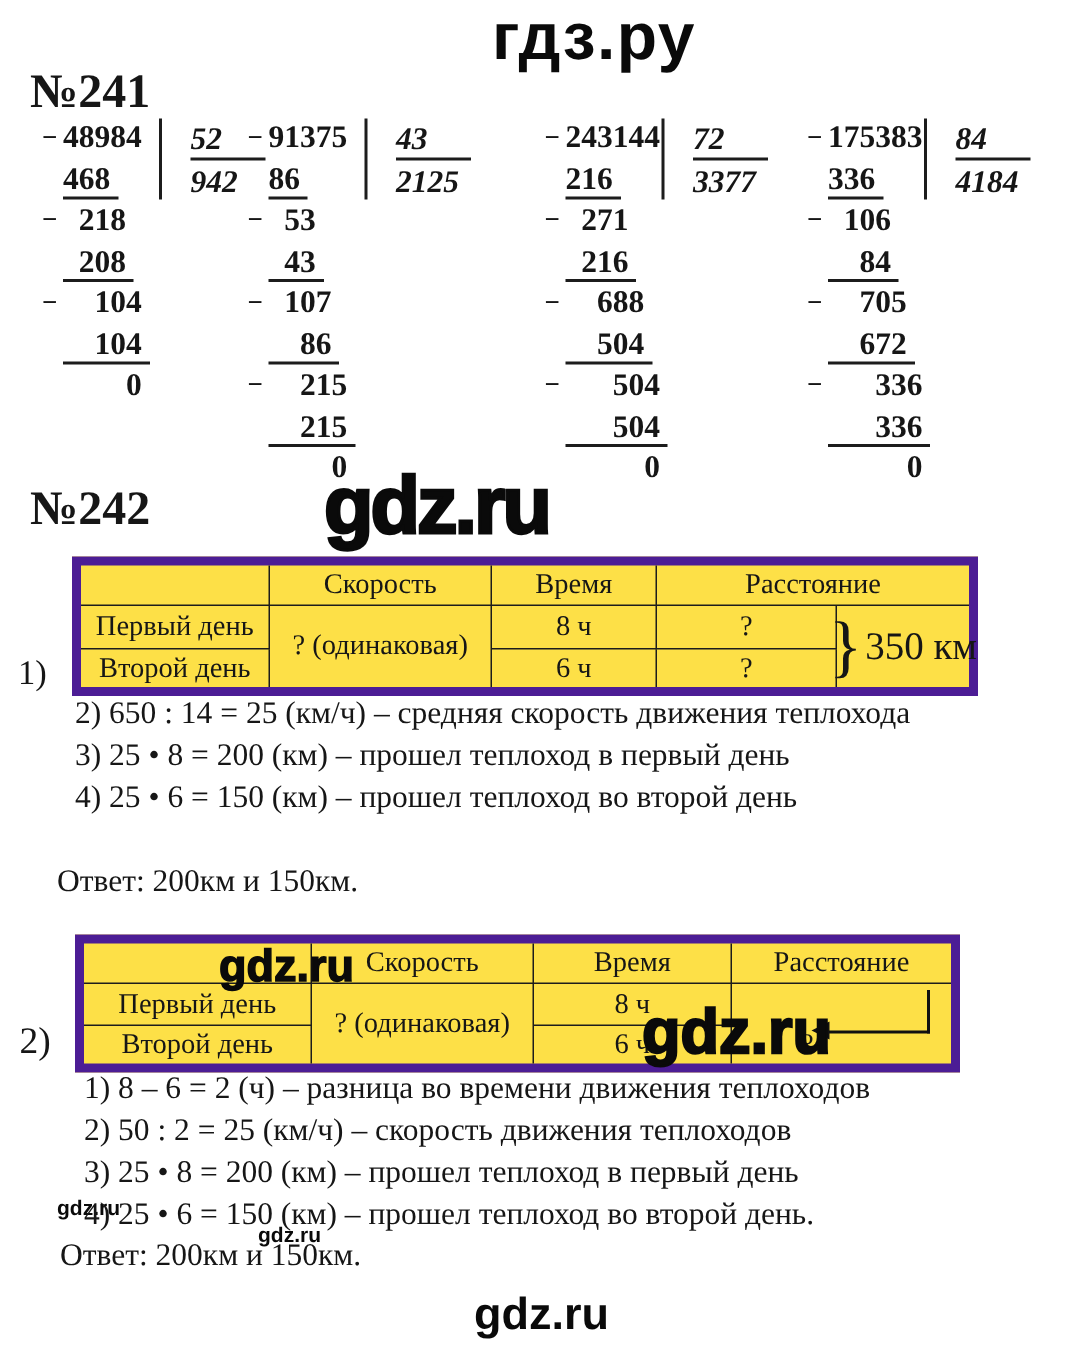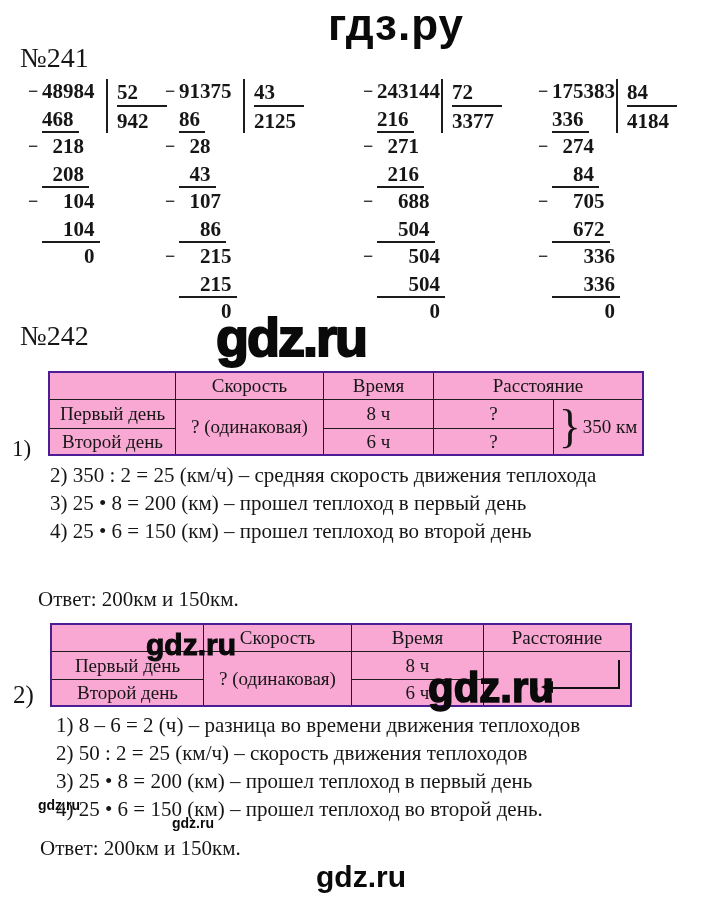--- a/index.html
+++ b/index.html
@@ -7,57 +7,57 @@
        font-family:"Liberation Serif",serif;color:#161616;}
   .abs{position:absolute;}
   .wm{font-family:"Liberation Sans",sans-serif;font-weight:700;color:#0a0a0a;white-space:nowrap;}
   .hdr-wm{top:0px;left:328px;font-size:44px;letter-spacing:1px;}
   .big-wm{top:306px;left:216px;font-size:54px;letter-spacing:-2px;-webkit-text-stroke:2px #0a0a0a;}
   .t2h-wm{top:628px;left:146px;font-size:30px;-webkit-text-stroke:1px #0a0a0a;z-index:5;}
   .t2r-wm{top:664px;left:428px;font-size:42px;-webkit-text-stroke:1.6px #0a0a0a;z-index:5;}
   .sm-wm1{top:797px;left:38px;font-size:14px;}
   .sm-wm2{top:815px;left:172px;font-size:14px;}
   .ftr-wm{top:860px;left:316px;font-size:30px;}
-  .task-no{font-weight:400;font-size:28px;}
+  .task-no{font-weight:700;font-size:32px;}
   .no241{top:42px;left:20px;}
   .no242{top:320px;left:20px;}
 
   
   .division{position:absolute;top:78px;font-size:21px;font-weight:700;line-height:27.5px;}
   .d1{left:28px;} .d2{left:165px;} .d3{left:363px;} .d4{left:538px;}
   .drow{display:flex;height:27.5px;}
   .minus{display:inline-block;width:14px;font-size:18px;}
   .num{white-space:pre;}
   .uline{border-bottom:2px solid #1c1c1c;padding-right:5px;}
-  .dright{position:absolute;left:78px;top:1px;height:54px;border-left:2px solid #1c1c1c;padding-left:9px;min-width:50px;}
+  .dright{position:absolute;left:78px;top:1px;height:54px;border-left:2px solid #1c1c1c;padding-left:19px;min-width:50px;font-style:italic;}
   .divisor{height:26px;line-height:26px;border-bottom:2px solid #1c1c1c;padding-right:8px;}
   .quotient{height:27px;line-height:29px;}
 
   
-  .grid{position:absolute;display:grid;border:2px solid #4c1d95;background:#f9a8d4;}
+  .grid{position:absolute;display:grid;border:6px solid #4c1d95;background:#fde047;}
   .t1{left:48px;top:371px;grid-template-columns:126px 148px 110px 120px 88px;grid-template-rows:27px 29px 25px;}
   .t2{left:50px;top:623px;grid-template-columns:152px 148px 132px 146px;grid-template-rows:27px 28px 25px;}
   .cell{display:flex;align-items:center;justify-content:center;font-size:19px;white-space:nowrap;box-sizing:border-box;}
   .bb{border-bottom:1.5px solid #1c1c1c;} .br{border-right:1.5px solid #1c1c1c;}
   .brace-cell{flex-direction:row;gap:2px;}
   .brace{font-size:46px;font-weight:400;line-height:46px;}
-  .brace-txt{font-size:19px;}
+  .brace-txt{font-size:26px;}
   .dist2{justify-content:flex-start;padding-left:46px;}
   .marker{font-size:23px;}
   .m1{top:436px;left:12px;} .m2{top:681px;left:13px;font-size:25px;}
 
   
   .arrow-l{top:660px;left:548px;width:70px;height:27px;border-right:2px solid #111;border-bottom:2.5px solid #111;z-index:4;}
   .arrow-head{top:681px;left:541px;width:0;height:0;border-top:6px solid transparent;border-bottom:6px solid transparent;border-right:12px solid #111;z-index:4;}
 
   
   .solution{position:absolute;font-size:21px;}
   .s1{top:461px;left:50px;} .s2{top:711px;left:56px;}
   .sline{height:28px;line-height:28px;white-space:nowrap;}
-  .answer{position:absolute;font-size:21px;white-space:nowrap;margin-top:12px;}
+  .answer{position:absolute;font-size:21px;white-space:nowrap;}
   .a1{top:575px;left:38px;} .a2{top:824px;left:40px;}
 </style>
 </head>
 <body>
 
 <div class="abs wm hdr-wm">гдз.ру</div>
 <div class="abs wm big-wm">gdz.ru</div>
 <div class="abs wm t2h-wm">gdz.ru</div>
 <div class="abs wm t2r-wm">gdz.ru</div>
 <div class="abs wm sm-wm1">gdz.ru</div>
@@ -107,21 +107,21 @@
       <div class="drow">
         <span class="minus">−</span>
         <span class="num" style="padding-left: 0ch;">91375</span>
       </div>
       <div class="drow">
         <span class="minus"></span>
         <span class="num uline" style="padding-left: 0ch;">86</span>
       </div>
       <div class="drow">
         <span class="minus">−</span>
-        <span class="num" style="padding-left: 1ch;">28</span>
+        <span class="num" style="padding-left: 1ch;">53</span>
       </div>
       <div class="drow">
         <span class="minus"></span>
         <span class="num uline" style="padding-left: 1ch;">43</span>
       </div>
       <div class="drow">
         <span class="minus">−</span>
         <span class="num" style="padding-left: 1ch;">107</span>
       </div>
       <div class="drow">
@@ -195,21 +195,21 @@
       <div class="drow">
         <span class="minus">−</span>
         <span class="num" style="padding-left: 0ch;">175383</span>
       </div>
       <div class="drow">
         <span class="minus"></span>
         <span class="num uline" style="padding-left: 0ch;">336</span>
       </div>
       <div class="drow">
         <span class="minus">−</span>
-        <span class="num" style="padding-left: 1ch;">274</span>
+        <span class="num" style="padding-left: 1ch;">106</span>
       </div>
       <div class="drow">
         <span class="minus"></span>
         <span class="num uline" style="padding-left: 2ch;">84</span>
       </div>
       <div class="drow">
         <span class="minus">−</span>
         <span class="num" style="padding-left: 2ch;">705</span>
       </div>
       <div class="drow">
@@ -250,21 +250,21 @@
   <div class="cell brace-cell" style="grid-area:2/5/4/6">
     <span class="brace">}</span>
     <span class="brace-txt">350 км</span>
   </div>
   <div class="cell br" style="grid-area:3/1">Второй день</div>
   <div class="cell br" style="grid-area:3/3">6 ч</div>
   <div class="cell br" style="grid-area:3/4">?</div>
 </div>
 
 <div class="solution s1">
-    <div class="sline">2) 350 : 2 = 25 (км/ч) – средняя скорость движения теплохода</div>
+    <div class="sline">2) 650 : 14 = 25 (км/ч) – средняя скорость движения теплохода</div>
     <div class="sline">3) 25 • 8 = 200 (км) – прошел теплоход в первый день</div>
     <div class="sline">4) 25 • 6 = 150 (км) – прошел теплоход во второй день</div>
   </div>
 <div class="answer a1">Ответ: 200км и 150км.</div>
 
 <div class="abs marker m2">2)</div>
 <div class="grid t2">
   <div class="cell bb br" style="grid-area:1/1"></div>
   <div class="cell bb br" style="grid-area:1/2">Скорость</div>
   <div class="cell bb br" style="grid-area:1/3">Время</div>

